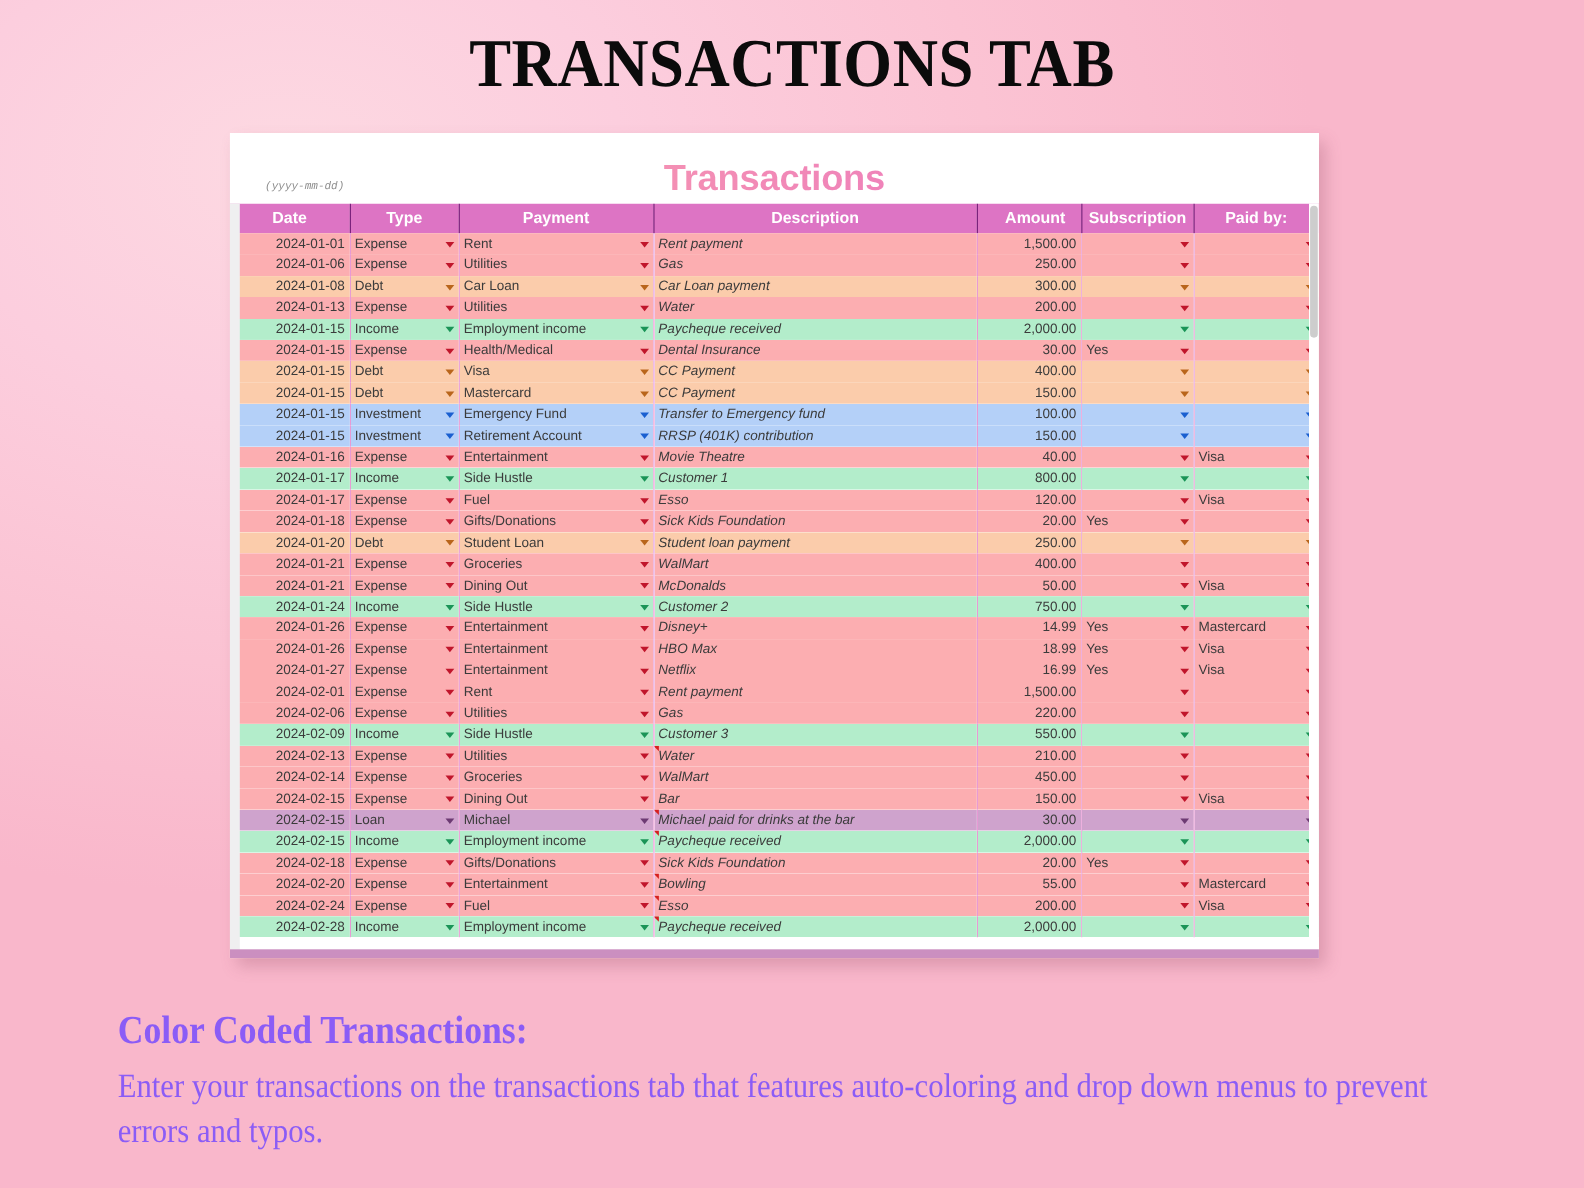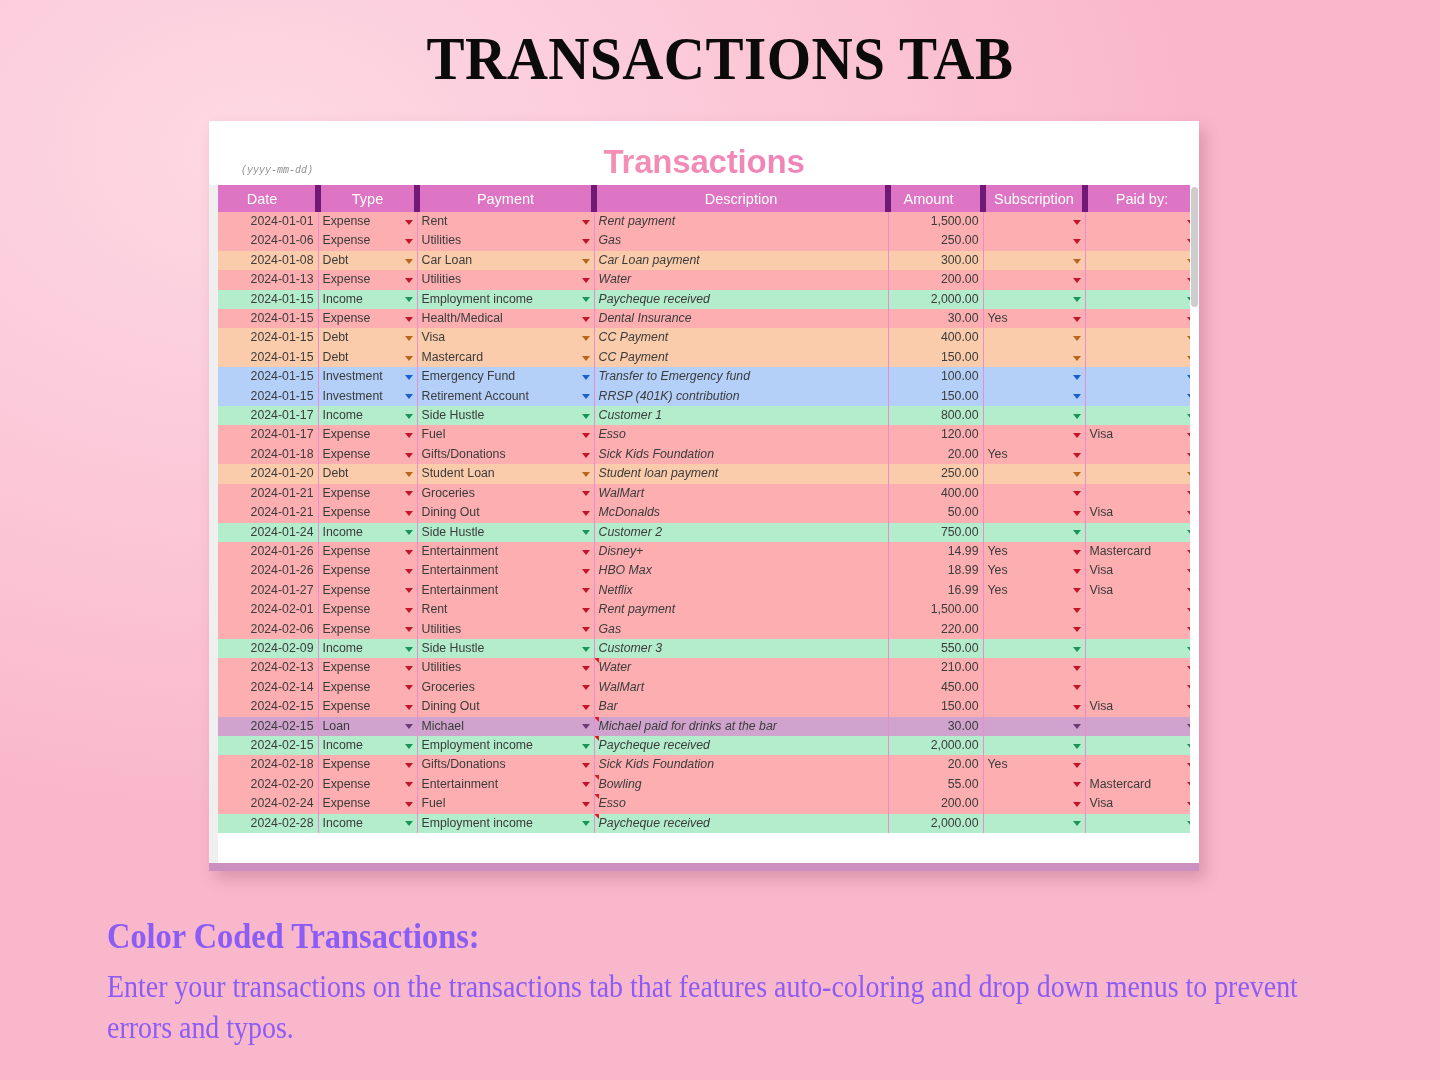--- a/index.html
+++ b/index.html
@@ -64,27 +64,27 @@
   table.grid {
     border-collapse:collapse;
     width:990px;
     table-layout:fixed;
     font-family:"Liberation Sans", sans-serif;
   }
   table.grid th {
     background:#dd74c4;
     color:#ffffff;
     font-size:14.5px;
-    font-weight:normal;
+    font-weight:bold;
     height:27px;
     text-align:center;
-    border-right:6px solid #701a75;
+    border-right:1px solid #701a75;
     white-space:nowrap;
   }
-  table.grid th.right { text-align:center; padding-right:14px; }
+  table.grid th.right { text-align:right; padding-right:14px; }
 
   table.grid td {
     height:19.4px;
     font-size:12.3px;
     color:#3b3b3b;
     border-right:1px solid #e58fd0;
     padding:0 4px;
     white-space:nowrap;
     overflow:hidden;
     position:relative;
@@ -324,20 +324,31 @@
             <td class="c-cat">Retirement Account<span class="caret"></span></td>
             <td class="c-desc">RRSP (401K) contribution</td>
             <td class="c-amt">150.00</td>
             <td class="c-sub">
               <span class="caret"></span>
             </td>
             <td class="c-paid">
               <span class="caret"></span>
             </td>
           </tr>
+          <tr class="t-expense">
+            <td class="c-date">2024-01-16</td>
+            <td class="c-type">Expense<span class="caret"></span></td>
+            <td class="c-cat">Entertainment<span class="caret"></span></td>
+            <td class="c-desc">Movie Theatre</td>
+            <td class="c-amt">40.00</td>
+            <td class="c-sub">
+              <span class="caret"></span>
+            </td>
+            <td class="c-paid">Visa<span class="caret"></span></td>
+          </tr>
           <tr class="t-income">
             <td class="c-date">2024-01-17</td>
             <td class="c-type">Income<span class="caret"></span></td>
             <td class="c-cat">Side Hustle<span class="caret"></span></td>
             <td class="c-desc">Customer 1</td>
             <td class="c-amt">800.00</td>
             <td class="c-sub">
               <span class="caret"></span>
             </td>
             <td class="c-paid">

